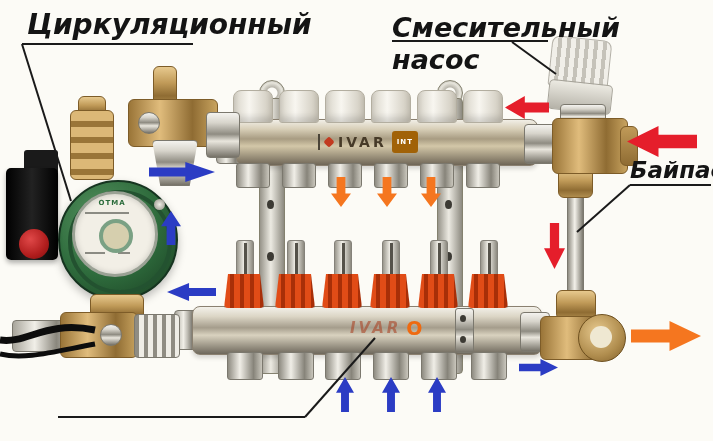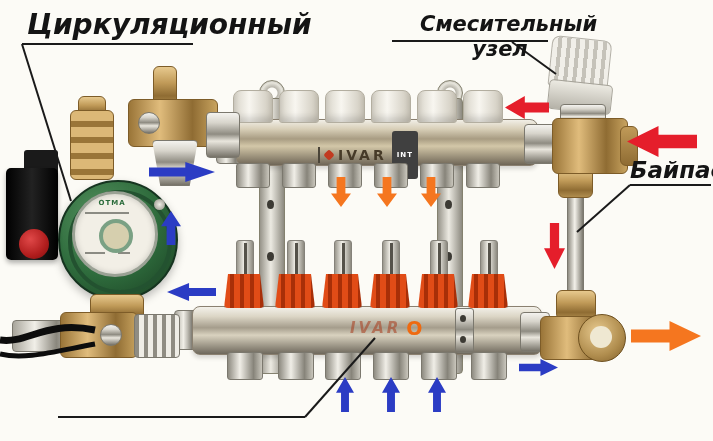--- a/index.html
+++ b/index.html
@@ -29,22 +29,22 @@
   .bracket{position:absolute;width:24px;background:linear-gradient(90deg,#97948a,#eceae2 45%,#8d8a80);border:1px solid #84816f;border-radius:4px;}
   .eyelet{position:absolute;width:24px;height:24px;border-radius:50%;
           background:radial-gradient(circle at 50% 50%, #fcfbf6 0 5px, #b9b6ac 6px, #e7e5dc 60%, #8d8a80);border:1px solid #84816f;}
   .holedot{position:absolute;width:7px;height:9px;border-radius:50%;background:#3c3a34;}
 
   
   .brandrow{position:absolute;display:flex;align-items:center;gap:5px;}
   .brand-sep{width:2px;height:16px;background:#4a4438;}
   .brand-star{width:8px;height:8px;background:#c23a20;border-radius:2px;transform:rotate(45deg);}
   .brand-text{font-weight:bold;font-size:14px;letter-spacing:3px;color:#463a28;}
-  .brand-badge{background:#404040;color:#fff;font-weight:bold;font-size:7px;border-radius:3px;
-               padding:20px 5px;letter-spacing:1px;}
+  .brand-badge{background:#a16207;color:#fff;font-weight:bold;font-size:7px;border-radius:3px;
+               padding:7px 5px;letter-spacing:1px;}
   .brand-faded{font-weight:bold;font-style:italic;font-size:15px;letter-spacing:3px;color:rgba(168,58,28,.55);}
   .brand-o{font-weight:bold;font-size:19px;color:#ef6a10;font-style:normal;}
 
   
   .lbl{position:absolute;font-weight:bold;font-style:italic;color:var(--label-text,#141414);line-height:1.18;}
   .lbl .l2{display:block;}
   #annot{z-index:7;}
   #arrow-layer{z-index:6;}
 
   
@@ -234,21 +234,21 @@
         <line x1="630" y1="185" x2="577" y2="232"></line>
         <line x1="58" y1="417" x2="305" y2="417"></line>
         <line x1="305" y1="417" x2="375" y2="338"></line>
       </g>
     </svg>
 
     <div class="lbl" style="left:27px;top:8px;width:180px;font-size:28px;">
       <span>Циркуляционный</span>
     </div>
 
-    <div class="lbl" style="left:392px;top:12px;width:160px;font-size:21px;text-align:center;margin-left:28px;">
+    <div class="lbl" style="left:392px;top:12px;width:160px;font-size:27px;">
       <span>Смесительный</span>
-      <span class="l2">узел</span>
+      <span class="l2">насос</span>
     </div>
 
     <div class="lbl" style="left:630px;top:157px;font-size:23px;">Байпас</div>
 
   </div>
 </div>
 
 </body></html>

